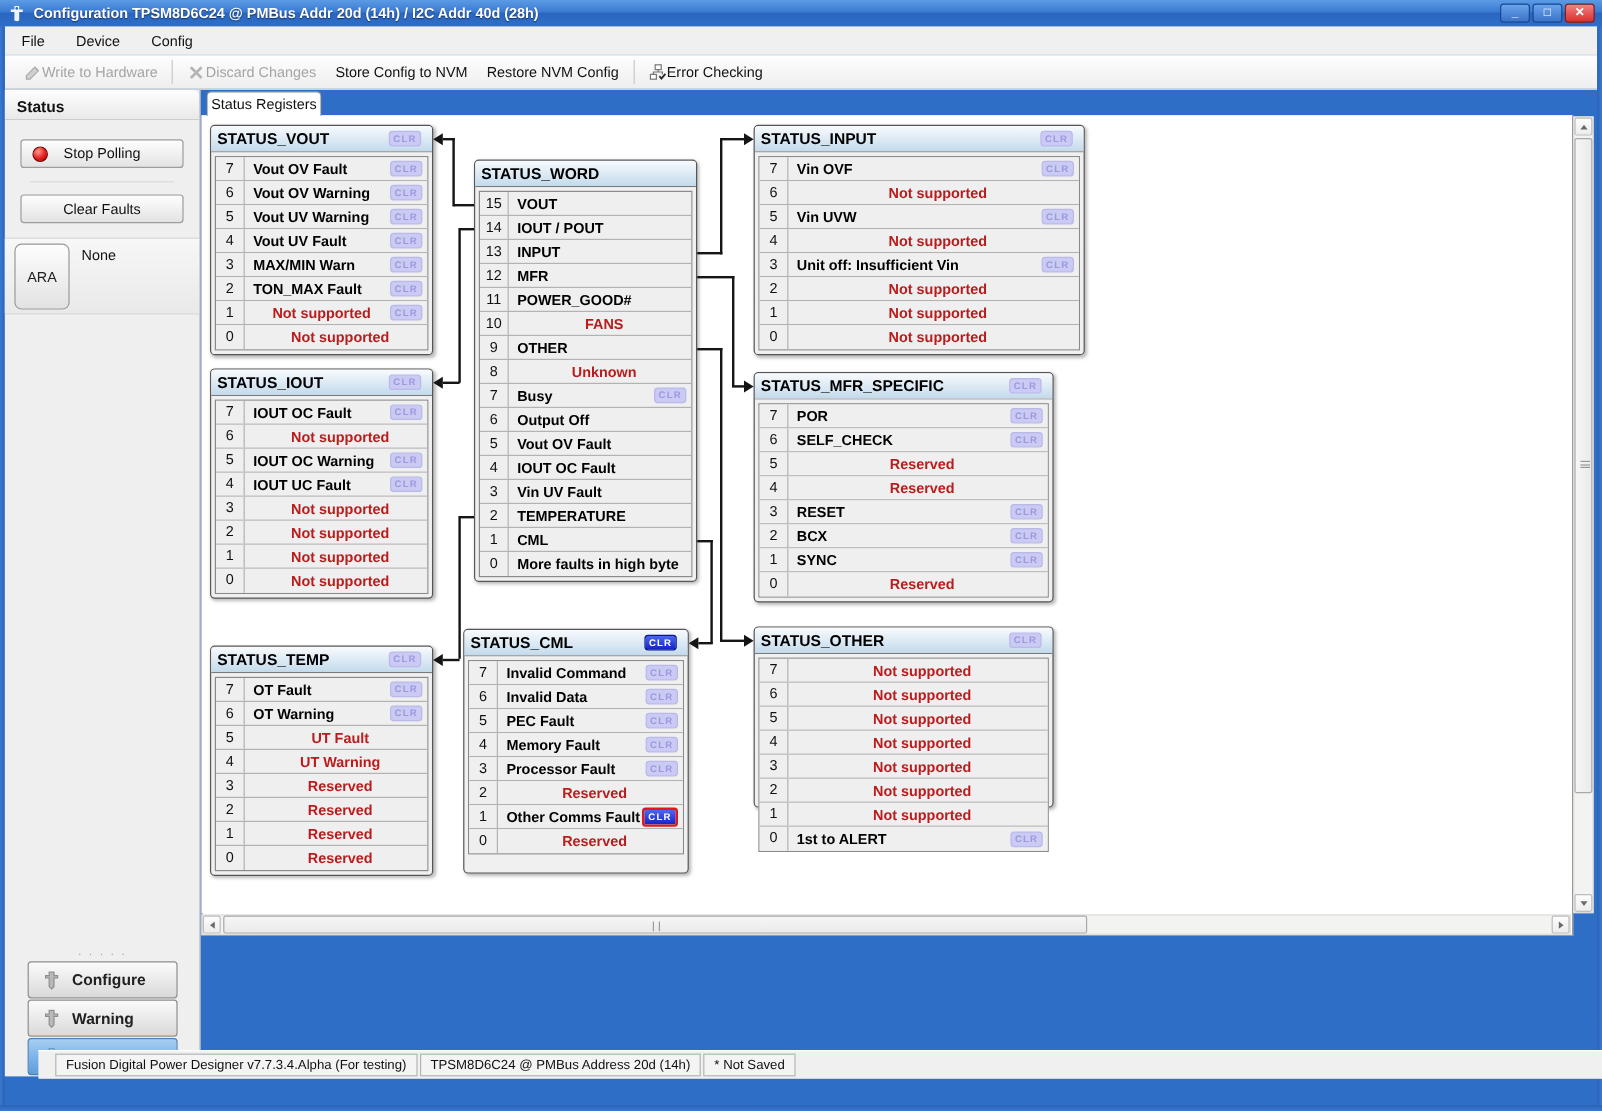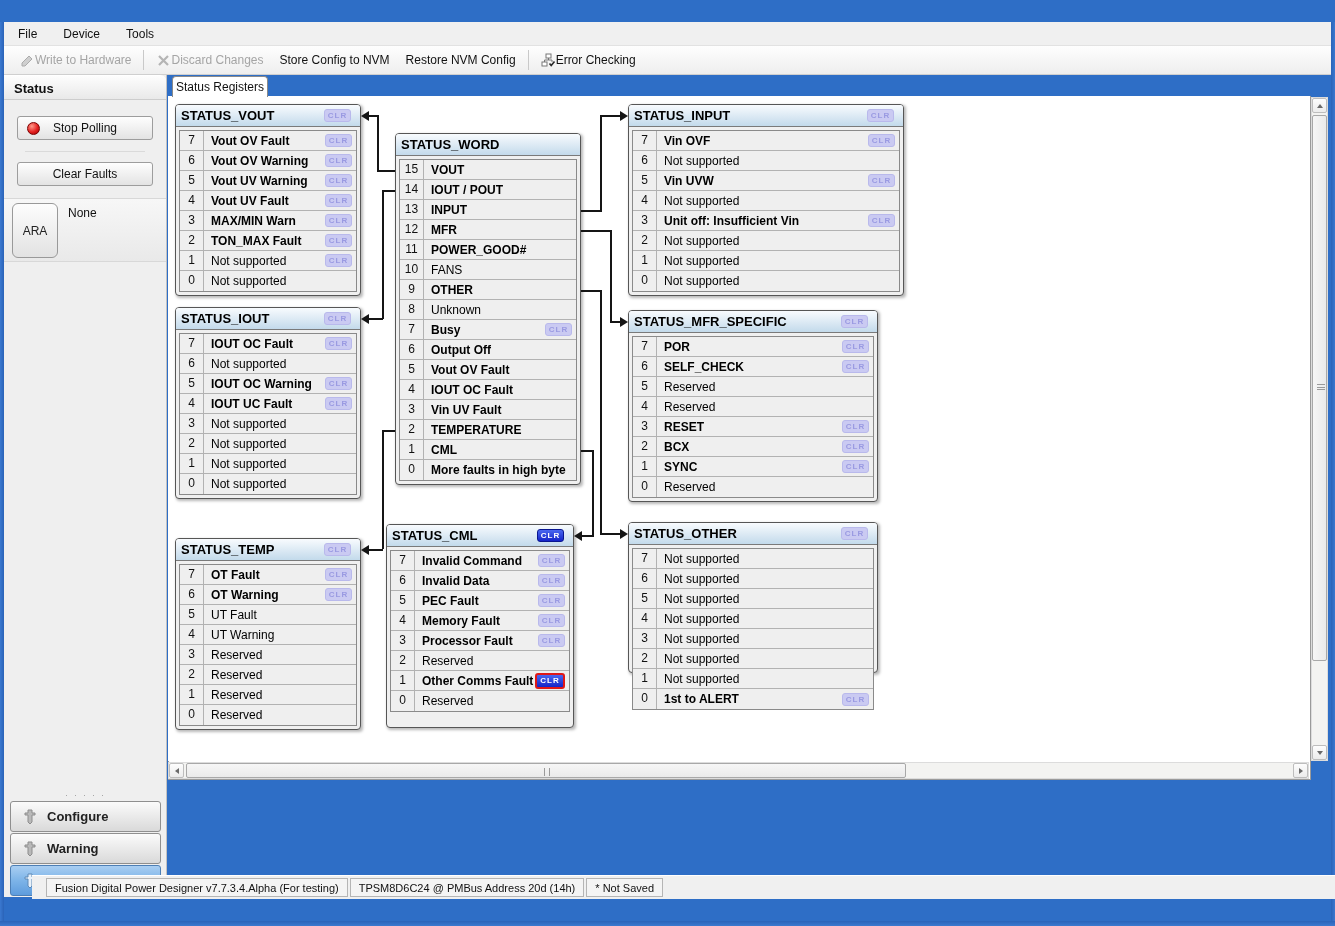--- a/index.html
+++ b/index.html
@@ -44,21 +44,21 @@
   #stop-polling .reddot { position:absolute; left:9px; top:5px; width:13px; height:13px; border-radius:50%;
     background:radial-gradient(circle at 35% 30%, #ff9a8a, #e42020 55%, #9c0000); border:1px solid #7a0000; }
   .sdivider { width:120px; margin:11px auto 10px auto; border-top:1px solid #dadada; }
   #ara-panel { margin-top:12px; border-top:1px solid #d8d8d8; border-bottom:1px solid #d8d8d8;
     background:linear-gradient(#f7f7f7,#e9e9e9); height:64px; position:relative; }
   #ara-btn { position:absolute; left:8px; top:4px; width:46px; height:55px; border:1px solid #999; border-radius:6px;
     background:linear-gradient(#fdfdfd,#e2e2e2); font-size:12px; color:#222; text-align:center; line-height:55px; }
   #ara-status { position:absolute; left:64px; top:7px; font-size:12px; color:#111; }
   #nav { position:absolute; left:0; bottom:0; width:163px; }
   .splitter { text-align:center; color:#9a9a9a; font-size:9px; letter-spacing:2px; height:10px; line-height:6px; }
-  .navbtn { height:31px; margin:1px 6px; border:1px solid #8f8f8f; border-radius:3px;
+  .navbtn { height:31px; margin:1px 19px; border:1px solid #8f8f8f; border-radius:3px;
     background:linear-gradient(#fbfbfb,#d9d9d9); display:flex; align-items:center; gap:8px; padding-left:10px;
     font-weight:bold; font-size:13px; color:#222; }
   .navbtn.active { background:linear-gradient(#a9cef2 0%, #7db4e8 50%, #5e9cdd 100%); border-color:#4d7fb5; color:#10325e; }
   .chipicon { width:18px; height:16px; flex:none; }
 
   
   #main-tab { position:absolute; left:172px; top:76px; width:96px; height:21px; background:#fff;
     border:1px solid #8a8a8a; border-bottom:none; border-radius:4px 4px 0 0; font-size:12px; color:#111;
     text-align:center; line-height:20px; z-index:3; }
   #main-panel { position:absolute; left:168px; top:96px; width:1143px; height:684px; background:#fff; border:1px solid #9a9a9a; }
@@ -68,21 +68,21 @@
   .regbox { position:absolute; background:#f0f0f0; border:1px solid #565656; border-radius:4px;
     box-shadow:1.5px 1.5px 3px rgba(0,0,0,.28); }
   .reg-header { height:22px; background:linear-gradient(#f8fbfe,#c3daeb); border-bottom:1px solid #7a7a7a;
     border-radius:3px 3px 0 0; display:flex; align-items:center; justify-content:space-between; padding:0 5px; }
   .reg-title { font-weight:bold; font-size:13px; color:#000; }
   .rows { margin:3px; border:1px solid #8a8a8a; background:#efefef; }
   .bitrow { display:flex; align-items:center; height:20px; border-bottom:1px solid #b2b2b2; background:#efefef; }
   .bitrow:last-child { border-bottom:none; }
   .bitnum { width:24px; flex:none; align-self:stretch; text-align:center; line-height:19px; border-right:1px solid #b2b2b2; font-size:12px; color:#111; }
   .bitlabel { flex:1; padding-left:7px; font-size:12px; font-weight:bold; color:#000; white-space:nowrap; overflow:hidden; }
-  .bitlabel.inactive { color:#000000; font-weight:normal; }
+  .bitlabel.inactive { color:#b91c1c; font-weight:bold;text-align:center; }
   .clr { flex:none; width:27px; height:13px; margin-right:4px; border-radius:3px; font-size:8px; font-weight:bold;
     letter-spacing:1px; text-align:center; line-height:12px; }
   .clr.lavender { background:#cacaf2; color:#9a9ae2; border:1px solid #b9b9ec; }
   .clr.blue { background:linear-gradient(#4a68f0,#1424c8); color:#fff; border:1px solid #0a1690; }
   .clr.bluered { background:linear-gradient(#4a68f0,#1424c8); color:#fff; border:2px solid #e01818; width:30px; height:16px; line-height:12px; }
 
   #rb0 { left:7px;   top:8px;   width:186px; }
   #rb1 { left:7px;   top:211px; width:186px; }
   #rb2 { left:7px;   top:442px; width:186px; }
   #rb3 { left:227px; top:37px;  width:186px; }
@@ -125,25 +125,37 @@
   #statusbar { position:absolute; left:4px; top:875px; width:1327px; height:24px; background:#f0f0f0;
     border-top:1px solid #fff; display:flex; align-items:center; gap:2px; padding-left:14px;margin-left:28px; }
   .sbcell { height:19px; border:1px solid #b5b5b5; background:#f4f4f4; font-size:11px; color:#111;
     display:flex; align-items:center; padding:0 8px; white-space:nowrap; }
 </style>
 </head>
 <body>
 
 <div id="app">
 
+  <div id="titlebar">
+    <svg class="ticon" viewBox="0 0 16 14">
+      <path d="M6 1 h4 v3 h3 v2 h-3 v7 l-2 1 -2 -1 v-7 H3 V4 h3 z" fill="#fff" opacity="0.92"></path>
+      <circle cx="8" cy="3" r="1.1" fill="#2e6ec6"></circle>
+    </svg>
+    <span class="title">Configuration TPSM8D6C24 @ PMBus Addr 20d (14h) / I2C Addr 40d (28h)</span>
+    <span class="winbtns">
+      <span class="winbtn">_</span>
+      <span class="winbtn">□</span>
+      <span class="winbtn close">✕</span>
+    </span>
+  </div>
 
   <div id="menubar">
     <span class="mitem">File</span>
     <span class="mitem">Device</span>
-    <span class="mitem">Tools</span>
+    <span class="mitem">Config</span>
   </div>
 
   <div id="toolbar">
     <span class="tbtn disabled">
       <svg class="ticonimg" viewBox="0 0 15 15">
         <path d="M2 10 L9 3 L12 6 L5 13 L2 13 Z" fill="#cfcfcf" stroke="#ababab"></path>
         <path d="M9 3 L12 6" stroke="#ababab"></path>
       </svg>
       <span>Write to Hardware</span>
     </span>

